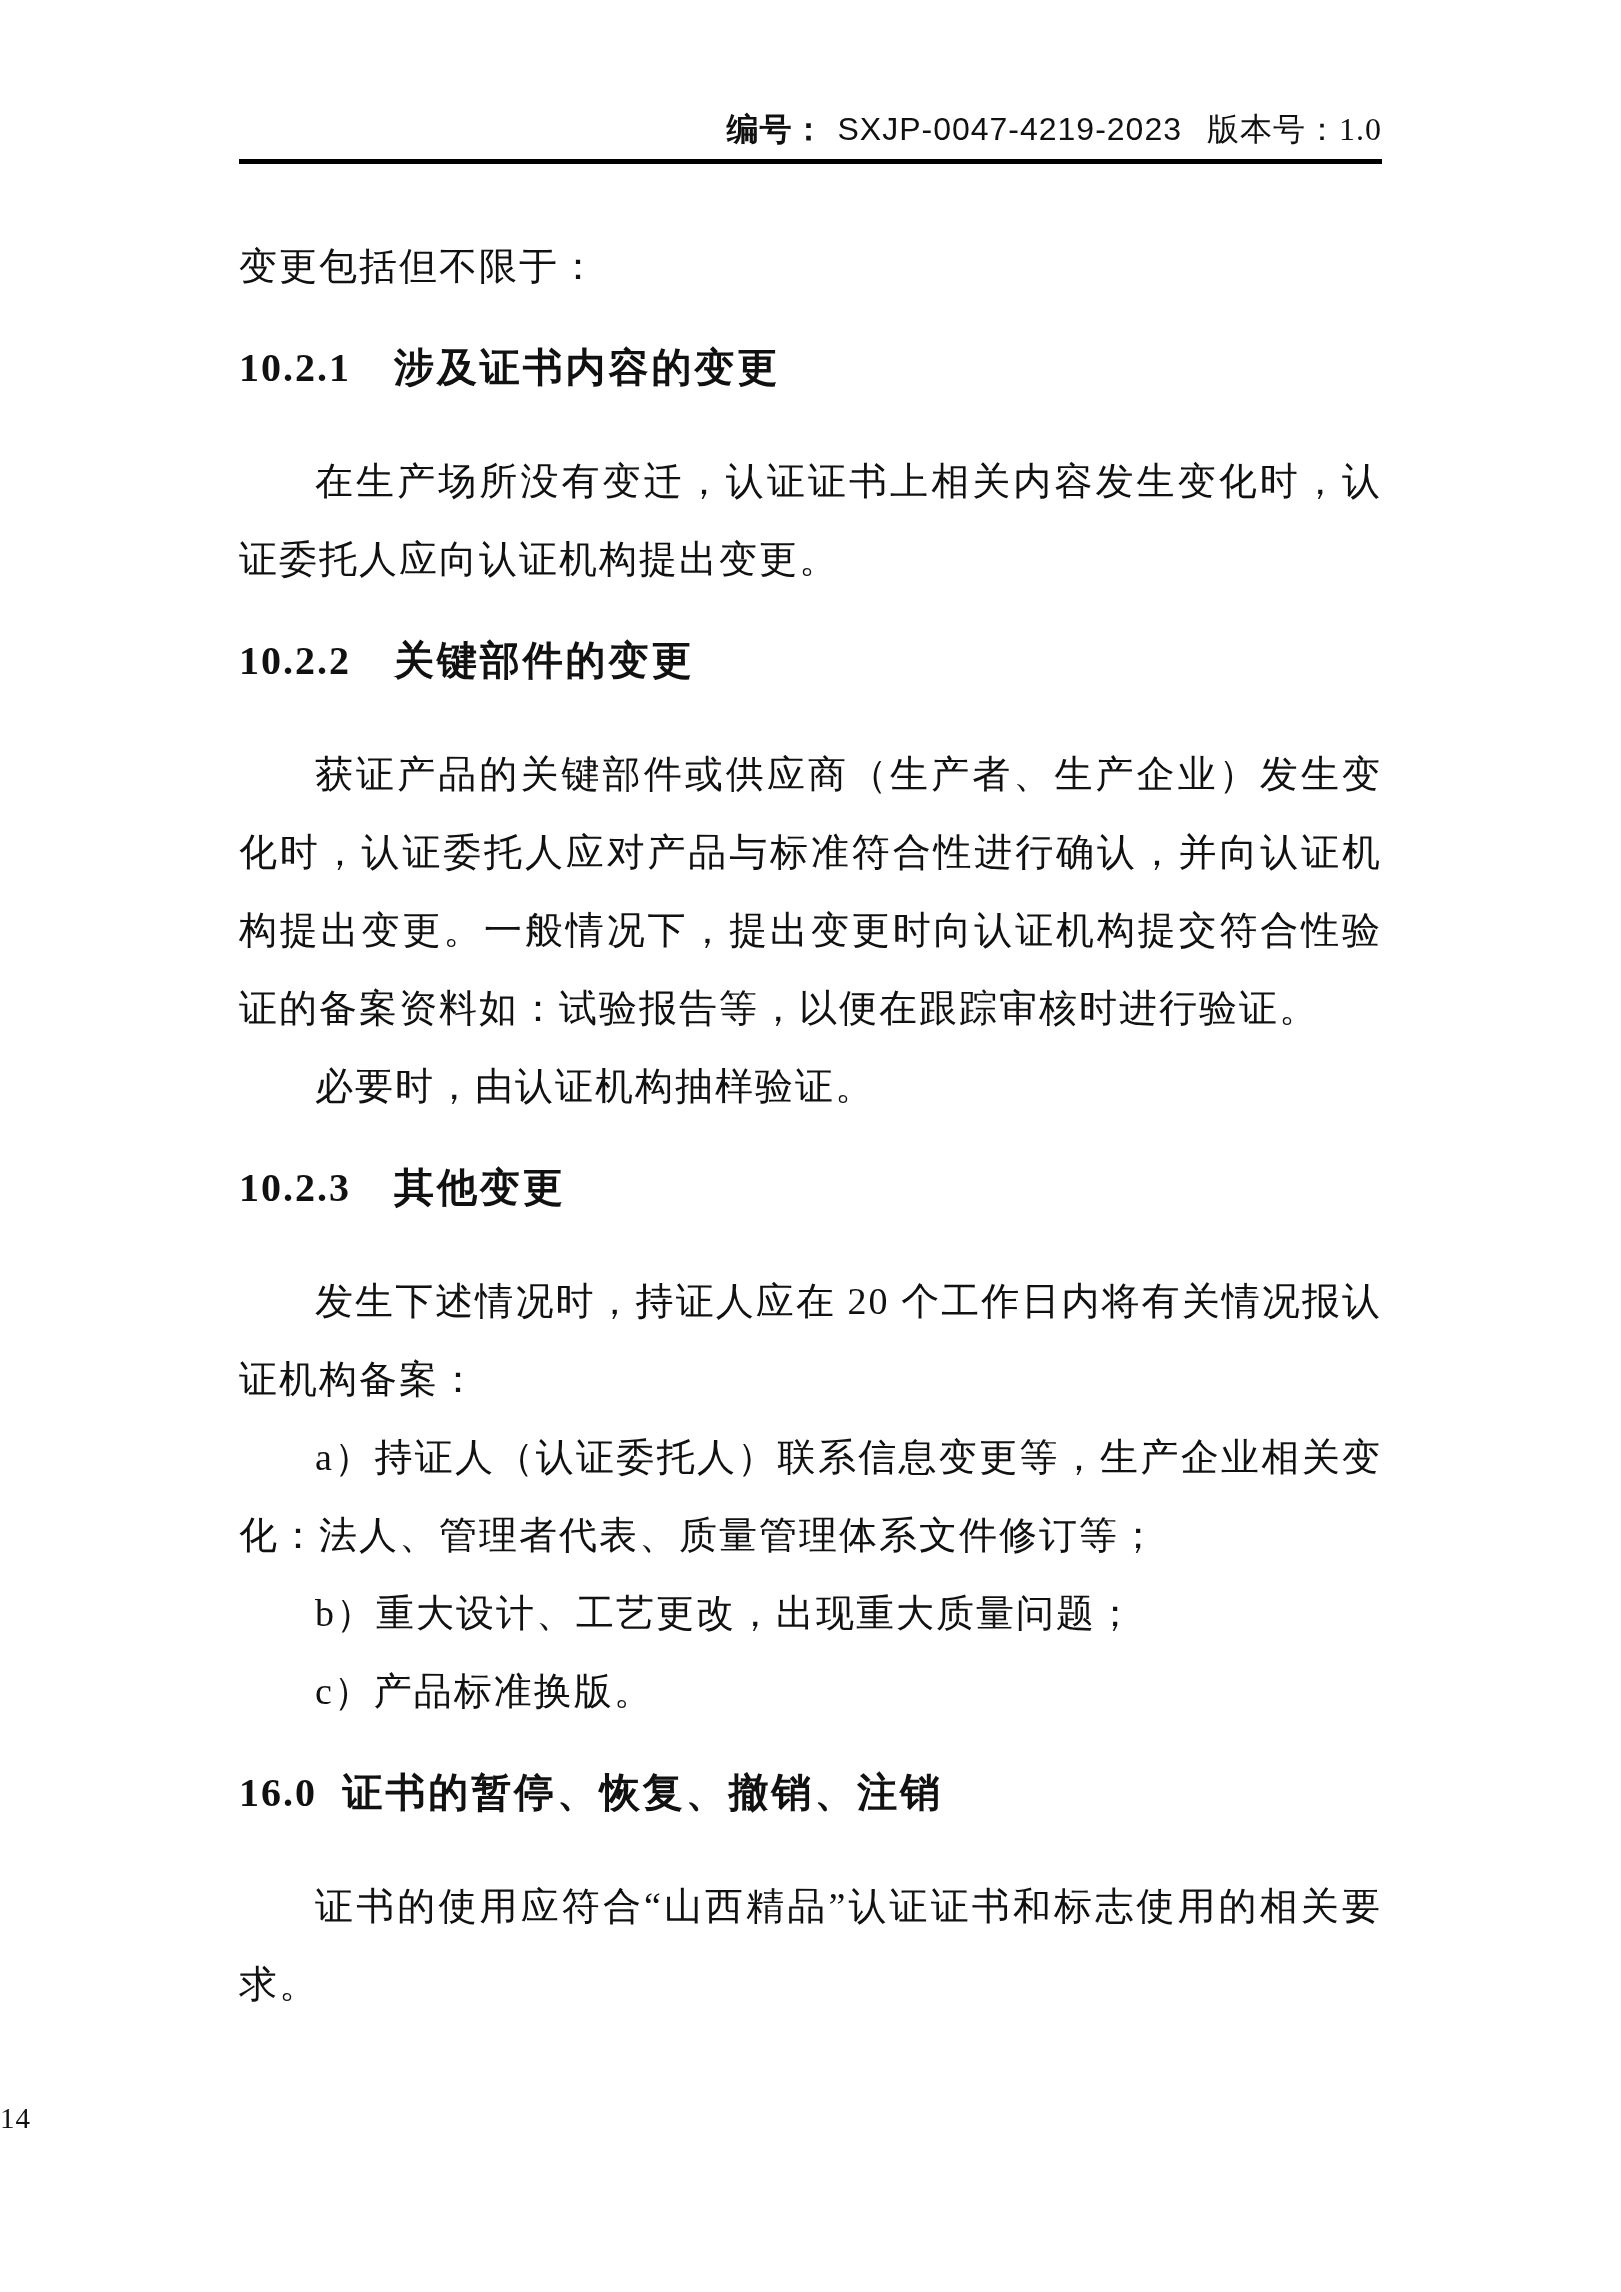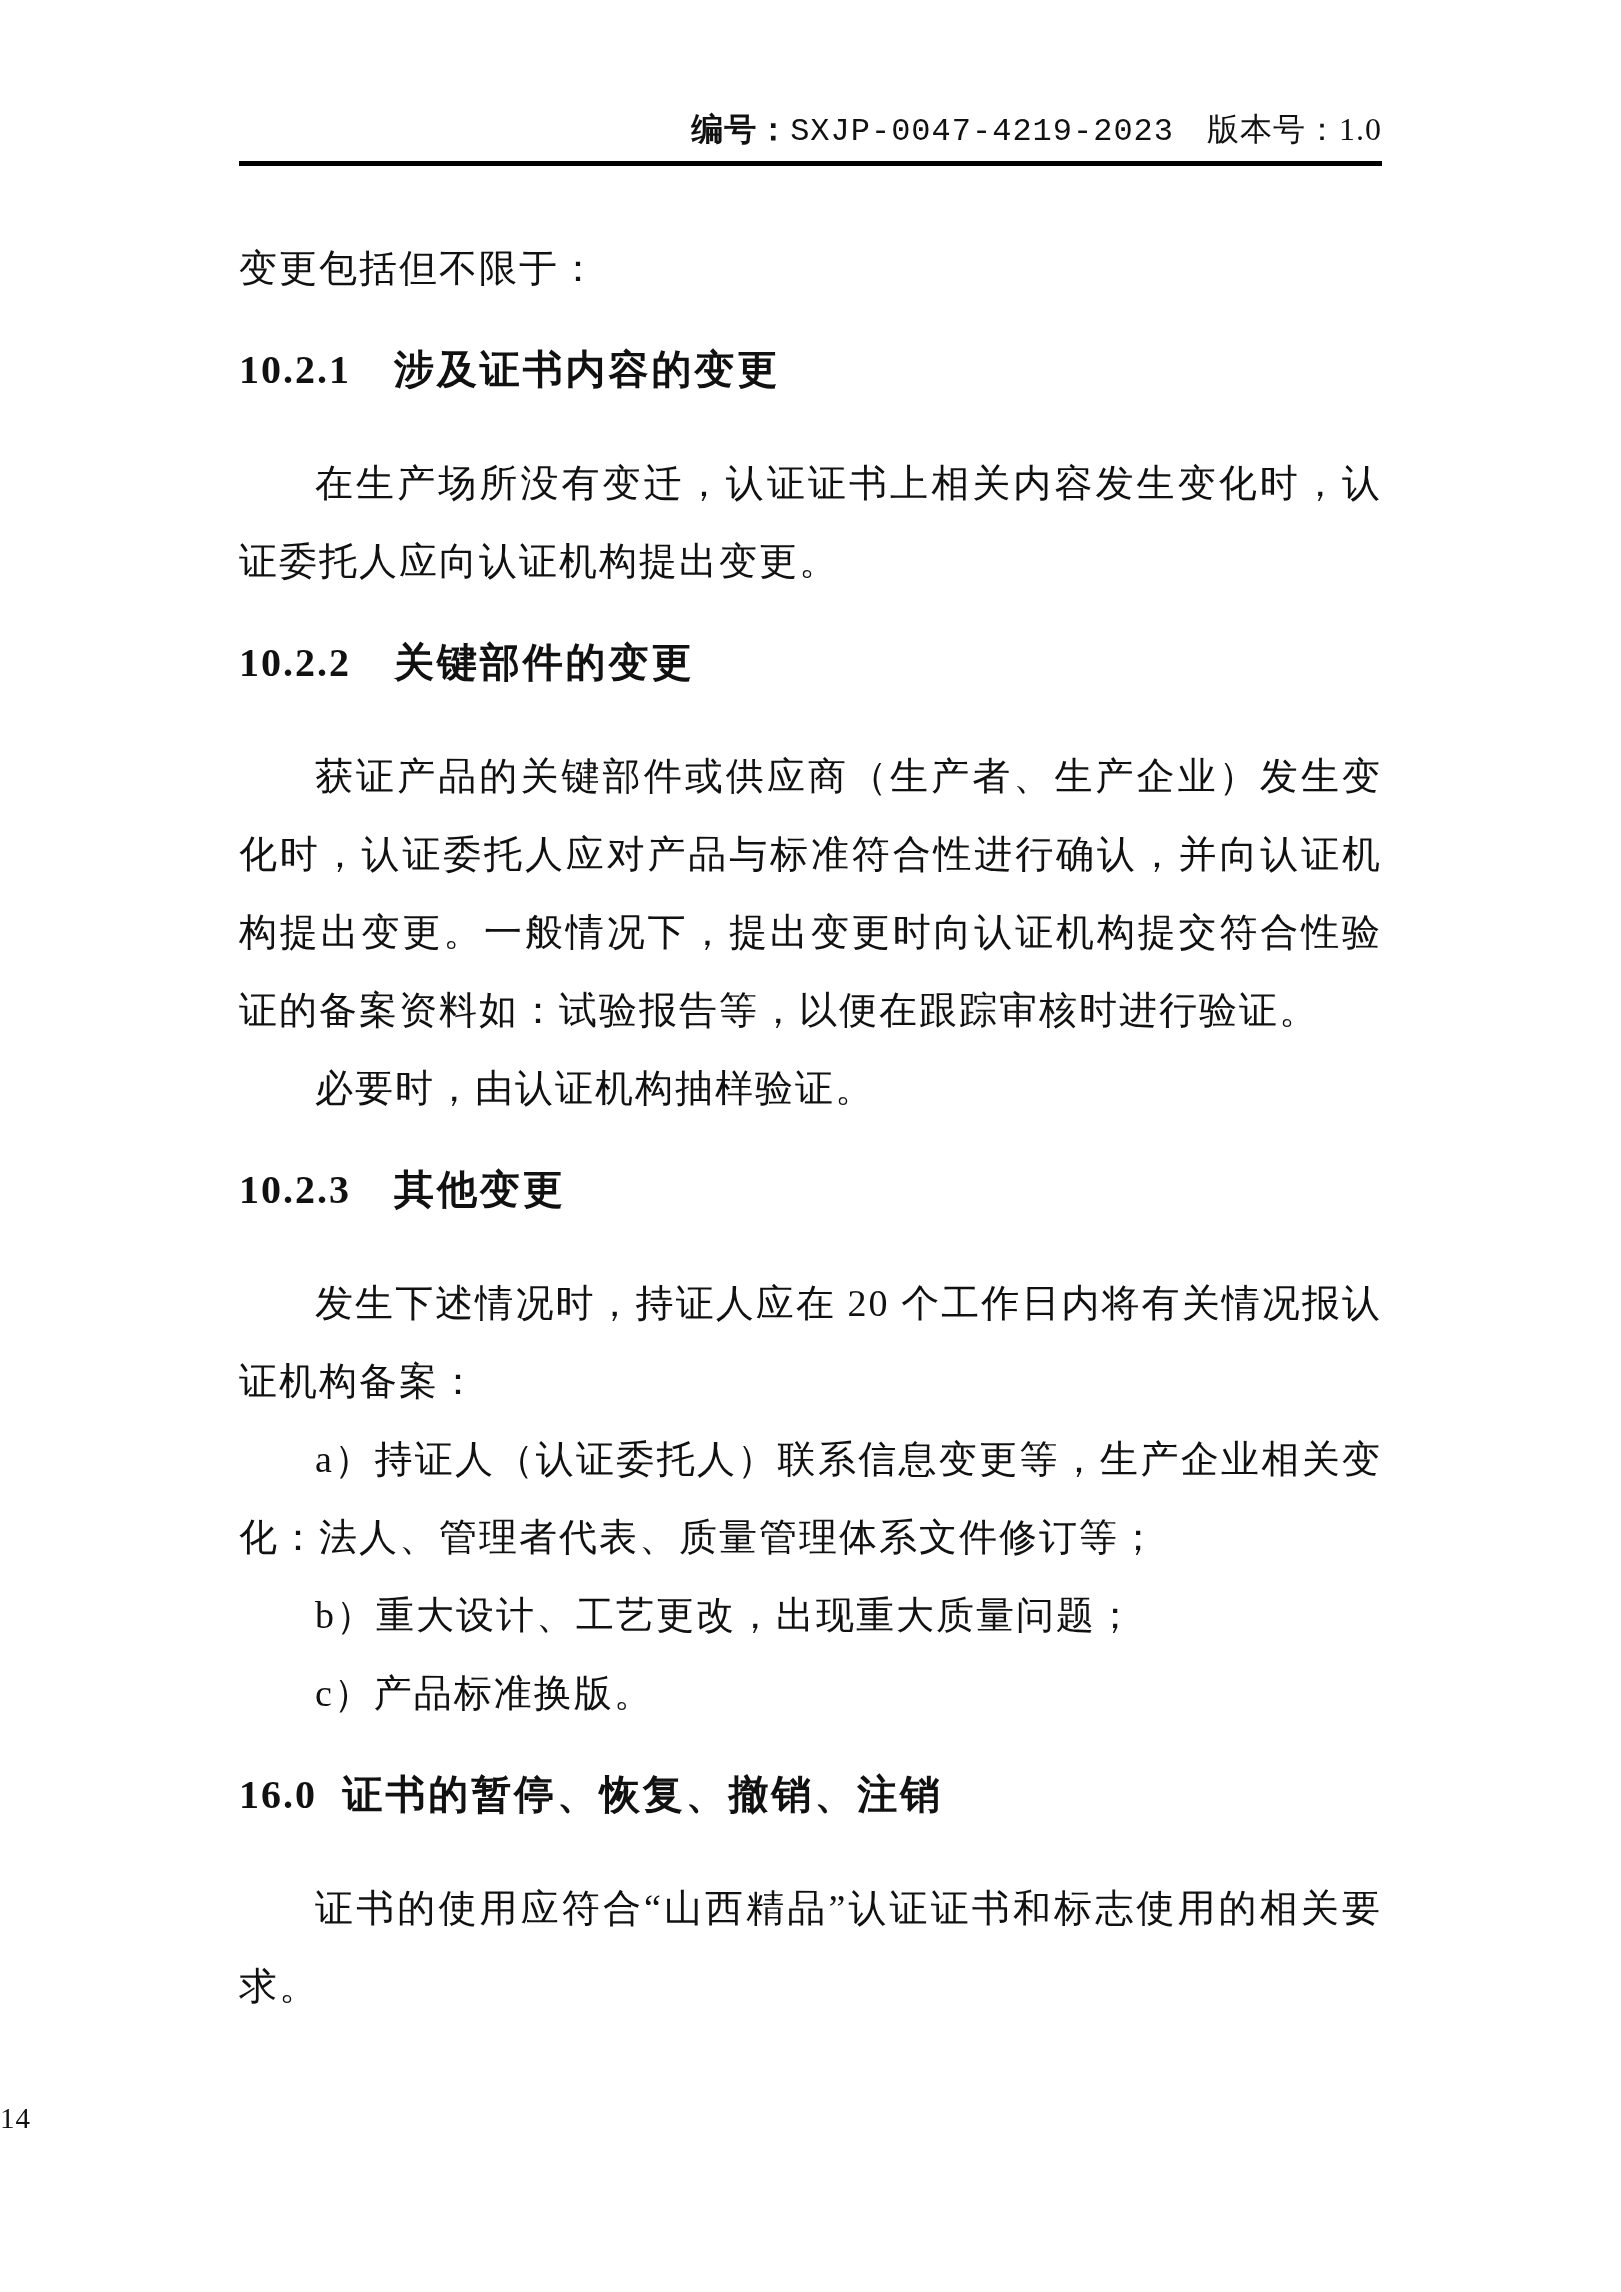--- a/index.html
+++ b/index.html
@@ -26,24 +26,25 @@
     font-size: 32px;
     line-height: 43px;
     letter-spacing: 1px;
     white-space: nowrap;
   }
   .hdr-label-no {
     font-weight: 700;
     font-family: "Liberation Sans", "DejaVu Sans", sans-serif;
   }
   .hdr-doc-no {
-    font-family: Liberation Mono, monospace;
+    font-family: Liberation Sans, sans-serif;
+    margin-left: 12px;
   }
   .hdr-label-version {
-    margin-left: 33px;
+    margin-left: 25px;
   }
   .header-rule {
     height: 0;
     border-bottom: 5.9px solid #000000;
     margin-top: 7.8px;
   }
   
   .doc-body {
     margin-top: 63px;
     font-size: 38px;

